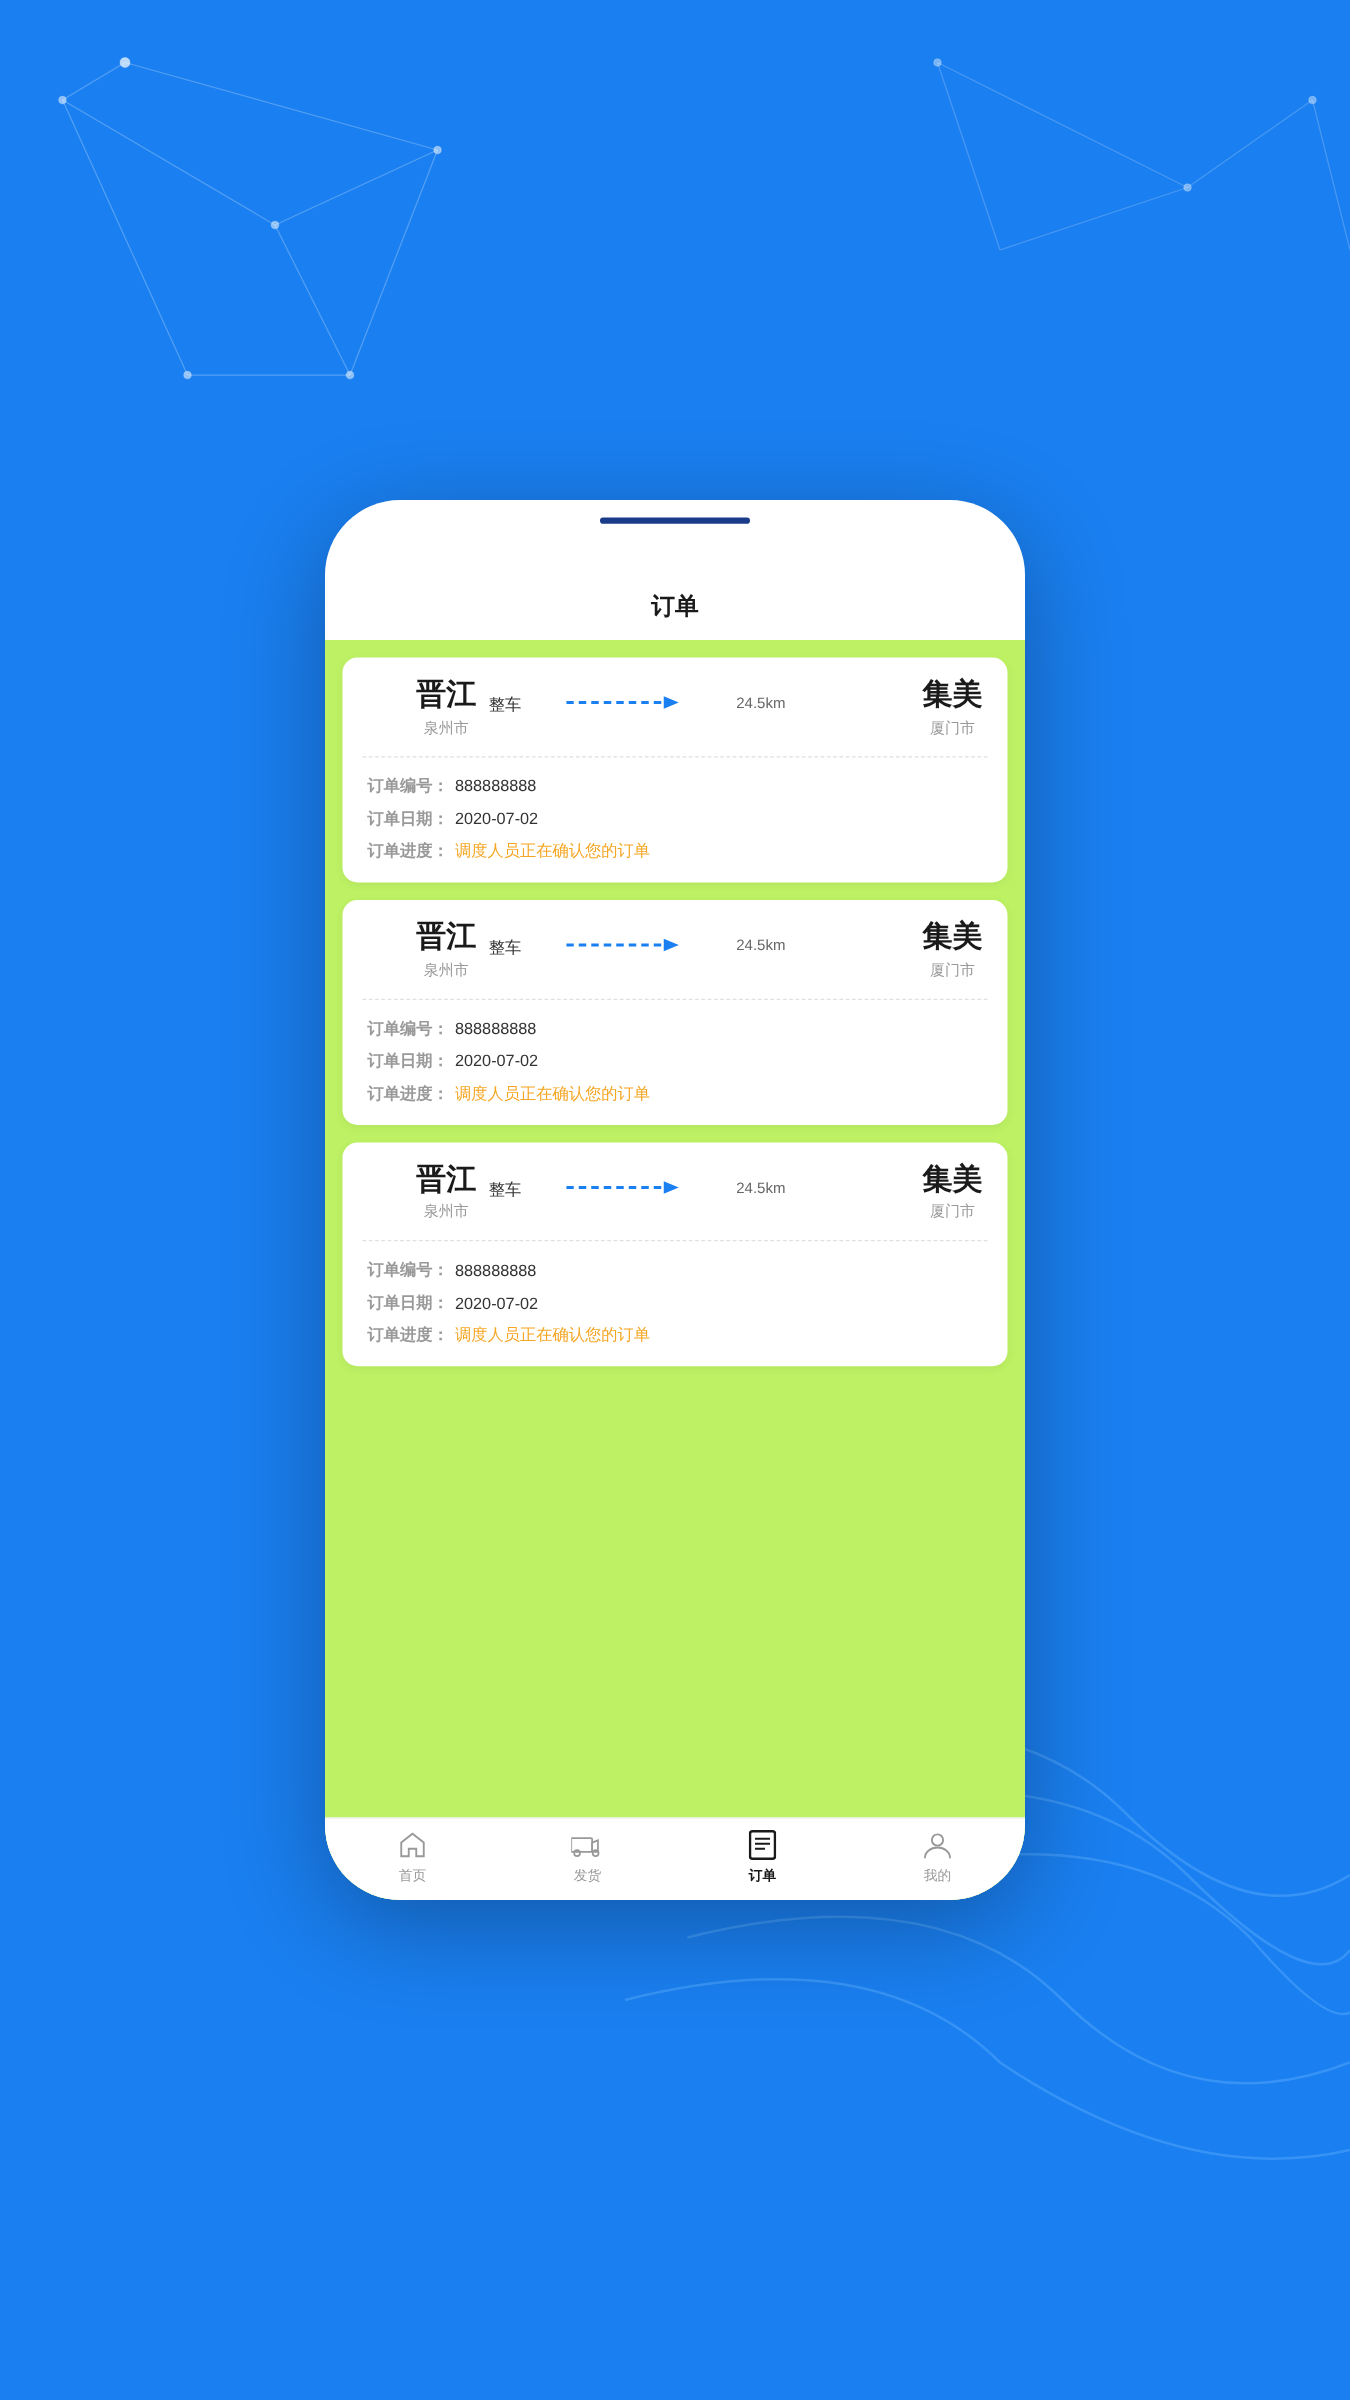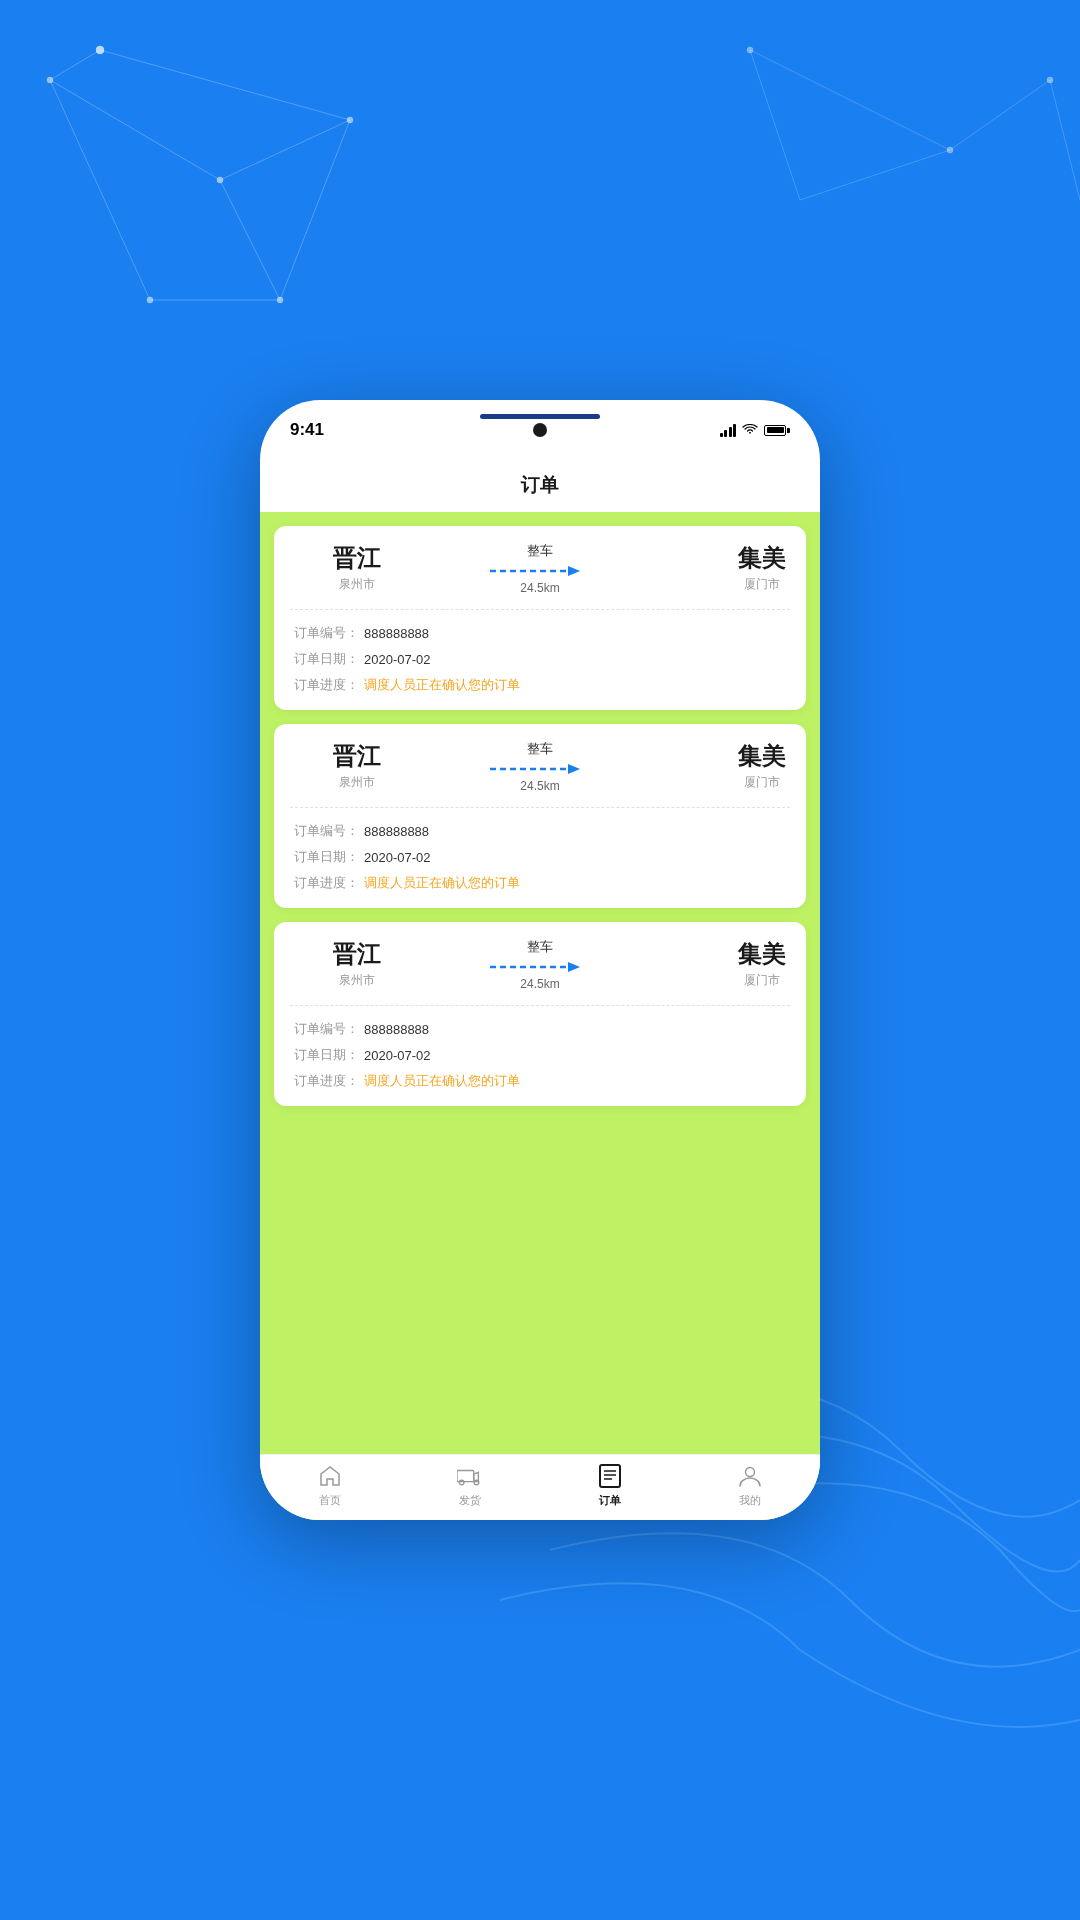--- a/index.html
+++ b/index.html
@@ -175,23 +175,24 @@
 
     .city-sub {
       font-size: 12px;
       color: #999;
       margin-top: 3px;
     }
 
     .route-middle {
       flex: 1;
       display: flex;
-      flex-direction: column;
-      align-items: center;
+      flex-direction: row;
+      align-items: flex-start;
       padding: 0 10px;
+      gap: 36px;
     }
 
     .route-type {
       font-size: 13px;
       color: #333;
       margin-bottom: 4px;
       font-weight: 500;
     }
 
     .route-arrow {
@@ -228,20 +229,21 @@
       font-size: 13px;
     }
 
     .info-row:last-child {
       margin-bottom: 0;
     }
 
     .info-label {
       color: #999;
       min-width: 70px;
+      font-weight: bold;
     }
 
     .info-value {
       color: #333;
     }
 
     .info-value.status-orange {
       color: #f5a623;
     }
 
@@ -358,47 +360,20 @@
     <path d="M650,1450 Q850,1400 950,1500 Q1050,1600 1080,1560"></path>
     <path d="M700,1500 Q900,1450 1000,1550 Q1060,1620 1080,1610"></path>
     <path d="M550,1550 Q750,1500 850,1600 Q950,1700 1080,1650"></path>
     <path d="M500,1600 Q700,1550 800,1650 Q950,1750 1080,1720"></path>
   </g>
 </svg>
 
 <div class="phone-frame">
   <div class="phone-top-bar"></div>
 
-  <div class="phone-notch-area">
-    <span class="phone-time">9:41</span>
-    <div class="phone-camera"></div>
-    <div class="phone-status-icons">
-
-      <div class="signal-bars">
-        <span style="height:4px"></span>
-        <span style="height:7px"></span>
-        <span style="height:10px"></span>
-        <span style="height:13px"></span>
-      </div>
-
-      <svg width="16" height="12" viewBox="0 0 16 12">
-        <path d="M8 10 L9.2 8.5 Q8.6 8 8 8 Q7.4 8 6.8 8.5 Z" fill="#000"></path>
-        <path d="M5.5 7 Q6.5 5.8 8 5.8 Q9.5 5.8 10.5 7" stroke="#000" stroke-width="1.2" fill="none" stroke-linecap="round"></path>
-        <path d="M3 5 Q5 3 8 3 Q11 3 13 5" stroke="#000" stroke-width="1.2" fill="none" stroke-linecap="round"></path>
-        <path d="M1 3 Q4 0.5 8 0.5 Q12 0.5 15 3" stroke="#000" stroke-width="1.2" fill="none" stroke-linecap="round"></path>
-      </svg>
-
-      <div class="battery">
-        <div class="battery-body">
-          <div class="battery-fill"></div>
-        </div>
-        <div class="battery-tip"></div>
-      </div>
-    </div>
-  </div>
 
   <div class="phone-content">
 
     <div class="app-header">
       <div class="app-title">订单</div>
 
     </div>
 
     <div class="order-list">
 

